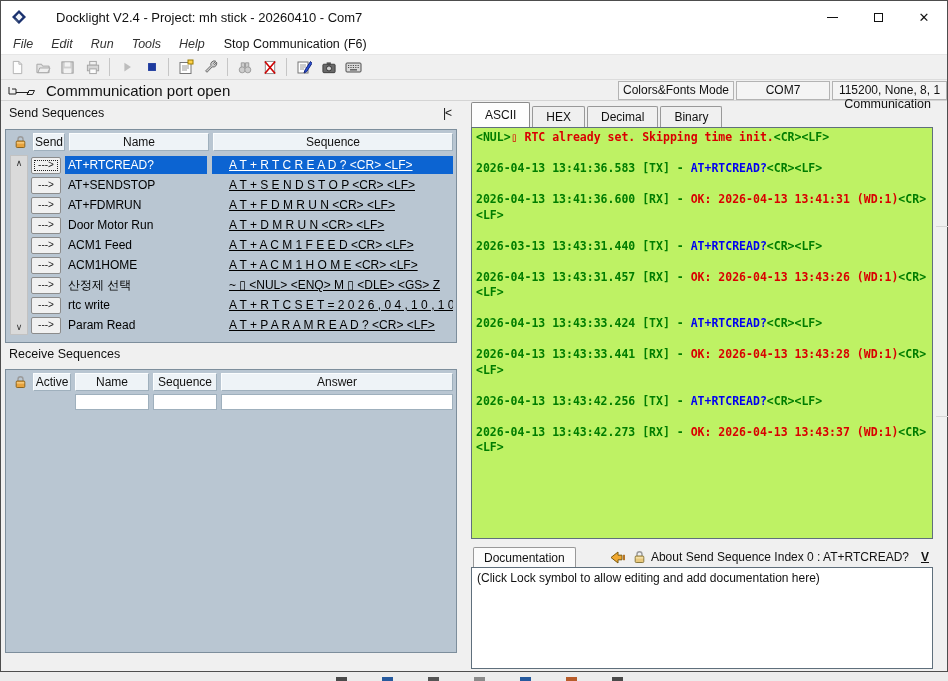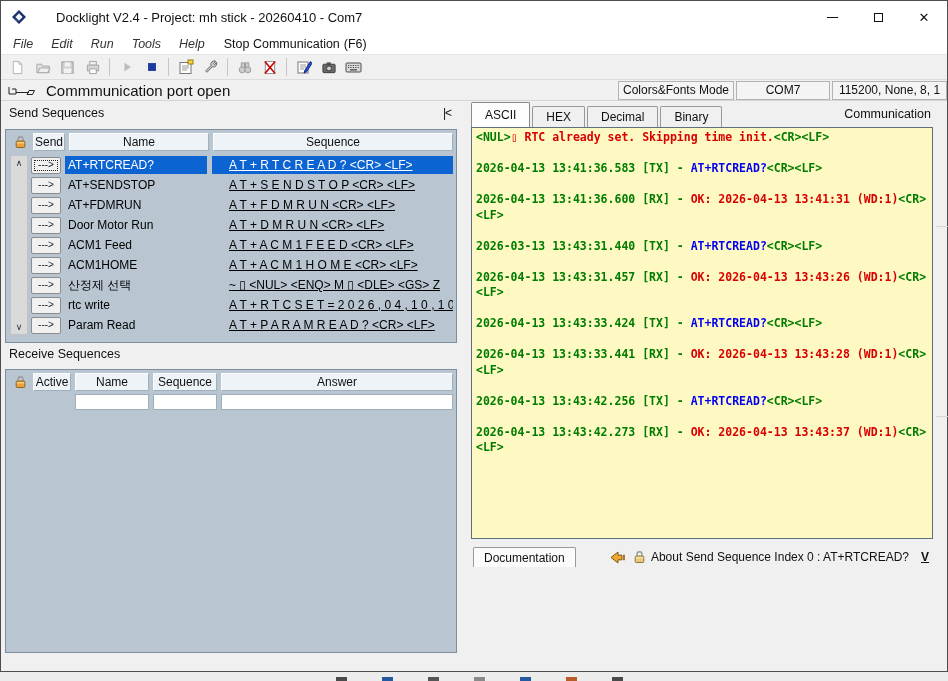--- a/index.html
+++ b/index.html
@@ -59,23 +59,23 @@
   .hc-active { width:38px; } .hc-rname { width:74px; } .hc-rseq { width:64px; } .hc-answer { flex:1; margin-right:0; }
   .r-row { display:flex; align-items:center; height:20px; padding:0 3px 0 3px; }
   .r-spacer { width:24px; flex:0 0 auto; }
   .r-blank { background:#fff; border:1px solid #9fb0bd; height:16px; margin-right:4px; }
   .rb-active { width:38px; visibility:hidden; } .rb-name { width:74px; } .rb-seq { width:64px; } .rb-answer { flex:1; margin-right:0; }
 
   .right-panel { position:absolute; left:470px; top:100px; width:462px; height:568px; }
   .tabs-row { height:26px; display:flex; align-items:flex-end; }
   .tab { height:21px; padding:0 13px; font-size:12px; color:#111; background:#f0f0f0; border:1px solid #999; border-bottom:none; border-radius:2px 2px 0 0; display:flex; align-items:center; margin-right:2px; }
   .tab.active { background:#fdfdfd; height:25px; border-color:#8a8a8a; }
-  .comm-label { margin-left:auto; font-size:12.5px; color:#111; padding:0 2px 6px 0; }
-
-  .log-box { position:absolute; left:0; top:26px; width:462px; height:412px; background:#fef9c3; border:1px solid #5f6f7c; padding:2px 4px; overflow:hidden;
+  .comm-label { margin-left:auto; font-size:12.5px; color:#111; padding:0 2px 16px 0; }
+
+  .log-box { position:absolute; left:0; top:26px; width:462px; height:412px; background:#bef264; border:1px solid #5f6f7c; padding:2px 4px; overflow:hidden;
              font-family:"DejaVu Sans Mono","Liberation Mono",monospace; font-size:11.5px; line-height:15.5px; font-weight:600; word-break:break-all; }
   .log-entry { margin-bottom:15.5px; }
   .c-g { color:var(--control-chars,#007d00); }
   .c-b { color:var(--tx-data,#0000f0); }
   .c-r { color:var(--rx-data,#d90000); }
 
   .doc-row { position:absolute; left:0; top:446px; width:462px; height:20px; display:flex; align-items:center; }
   .doc-tab { height:20px; padding:0 10px; margin-left:2px; background:#fbfbfb; border:1px solid #999; border-bottom:none; border-radius:2px 2px 0 0; font-size:12px; color:#111; display:flex; align-items:center; }
   .doc-caption-group { margin-left:auto; display:flex; align-items:center; }
   .doc-caption { font-size:12px; color:#111; margin-left:5px; }
@@ -355,20 +355,21 @@
         </svg>
         <svg width="13" height="14" viewBox="0 0 13 14" style="margin-left:6px;">
           <path d="M4 6 V4.2 a2.5 2.5 0 0 1 5 0 V6" fill="none" stroke="#9a9a9a" stroke-width="1.4"></path>
             <rect x="2.2" y="6" width="8.6" height="6.5" rx="1" fill="#e8c87d" stroke="#8a7a40"></rect>
             <rect x="2.8" y="7" width="7.4" height="1.6" fill="#f4e0a8"></rect>
         </svg>
         <span class="doc-caption">About Send Sequence Index 0 : AT+RTCREAD?</span>
         <span class="doc-expand">V</span>
       </span>
     </div>
+    <div class="doc-box">(Click Lock symbol to allow editing and add documentation here)</div>
   </div>
 
   <div class="bg-fragline" style="top:225px;"></div>
   <div class="bg-fragline" style="top:415px;"></div>
 </div>
 
 <div class="below-window">
   <span class="peek" style="left:336px;background:#4a4a4a;"></span>
   <span class="peek" style="left:382px;background:#265a9e;"></span>
   <span class="peek" style="left:428px;background:#555;"></span>

